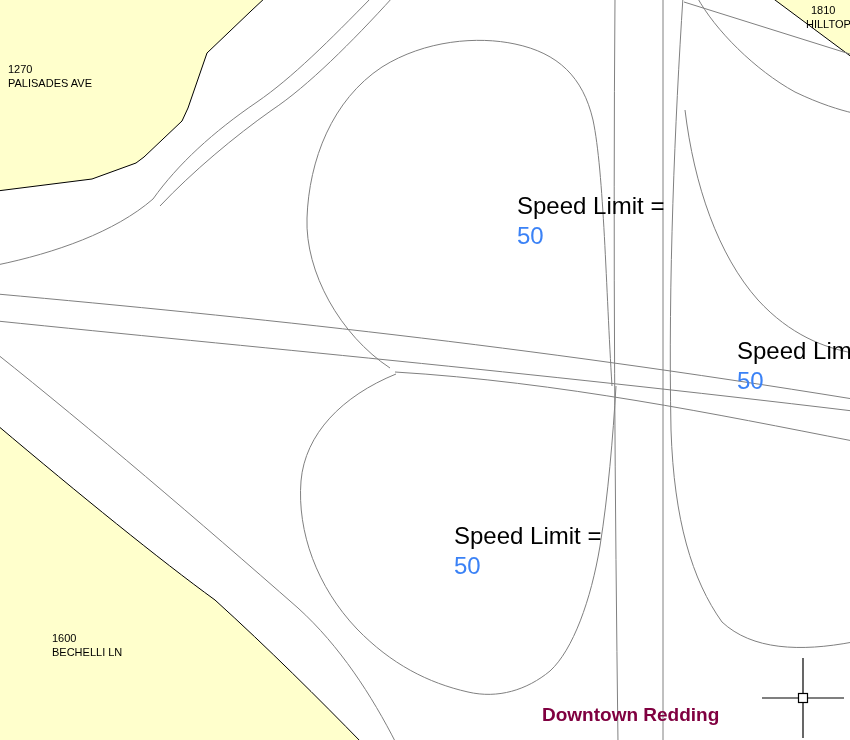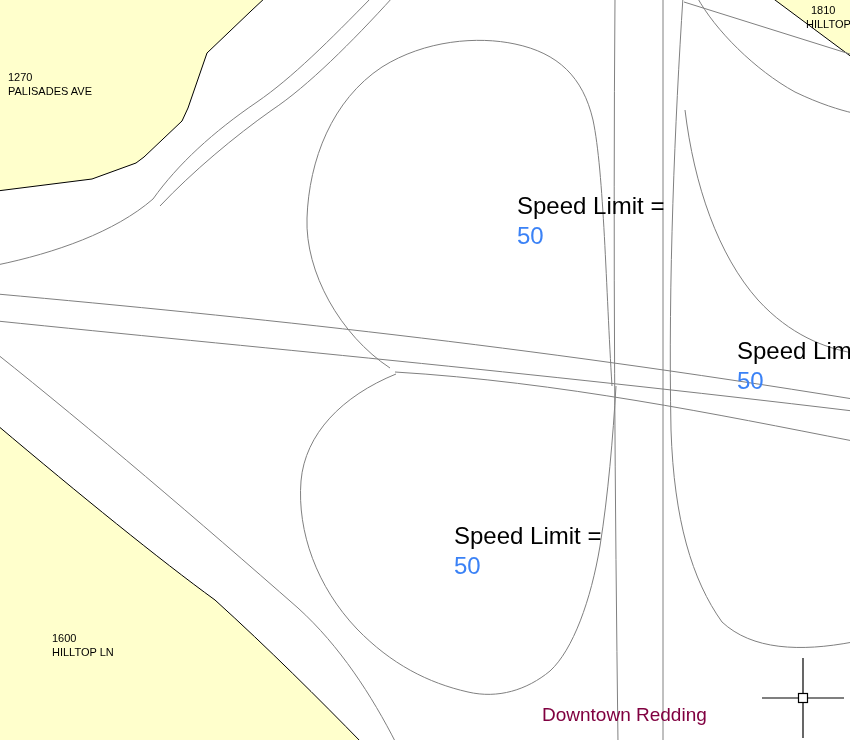--- a/index.html
+++ b/index.html
@@ -32,21 +32,21 @@
   .speed-label {
     font-size: 24px;
     line-height: 30px;
     color: #000000;
   }
   .speed-label .speed-value {
     color: #3b82f6;
   }
   .region-label {
     font-size: 19px;
-    font-weight: normal;
+    font-weight: bold;
     color: #800040;
   }
   .indent1 { padding-left: 5px; }
 </style>
 </head>
 <body>
 
 <svg id="map-canvas" viewBox="0 0 850 740" xmlns="http://www.w3.org/2000/svg">
 
   <path d="M -3,-3 L 266,-3 L 251,11 L 207,53 L 188,108 L 182,121 L 144,157 L 136,163 L 92,179 L -3,191 Z" fill="#FFFFCC" stroke="#000000" stroke-width="1"></path>
@@ -73,33 +73,33 @@
   <path d="M 697,-3 C 715,30 755,70 795,92 C 820,104 840,110 853,113" fill="none" stroke="#808080" stroke-width="1"></path>
   <path d="M 685,110 C 694,185 718,255 758,300 C 790,335 825,348 853,353" fill="none" stroke="#808080" stroke-width="1"></path>
 
   <g>
     <line x1="762" y1="698" x2="844" y2="698" stroke="#000000" stroke-width="1.2"></line>
     <line x1="803" y1="658" x2="803" y2="738" stroke="#000000" stroke-width="1.2"></line>
     <rect x="798.5" y="693.5" width="9" height="9" fill="#FFFFFF" stroke="#000000" stroke-width="1.2"></rect>
   </g>
 </svg>
 
-<div class="map-label parcel-label" style="left:8px; top:62px;margin-top:8px;">
+<div class="map-label parcel-label" style="left:8px; top:62px;">
   <div>1270</div>
   <div>PALISADES AVE</div>
 </div>
 
 <div class="map-label parcel-label" style="left:806px; top:3px;">
   <div class="indent1">1810</div>
   <div>HILLTOP</div>
 </div>
 
 <div class="map-label parcel-label" style="left:52px; top:631px;">
   <div>1600</div>
-  <div>HILLTOP LN</div>
+  <div>BECHELLI LN</div>
 </div>
 
 <div class="map-label speed-label" style="left:517px; top:191px;">
   <div>Speed Limit =</div>
   <div class="speed-value">50</div>
 </div>
 
 <div class="map-label speed-label" style="left:737px; top:336px;">
   <div>Speed Limit =</div>
   <div class="speed-value">50</div>

